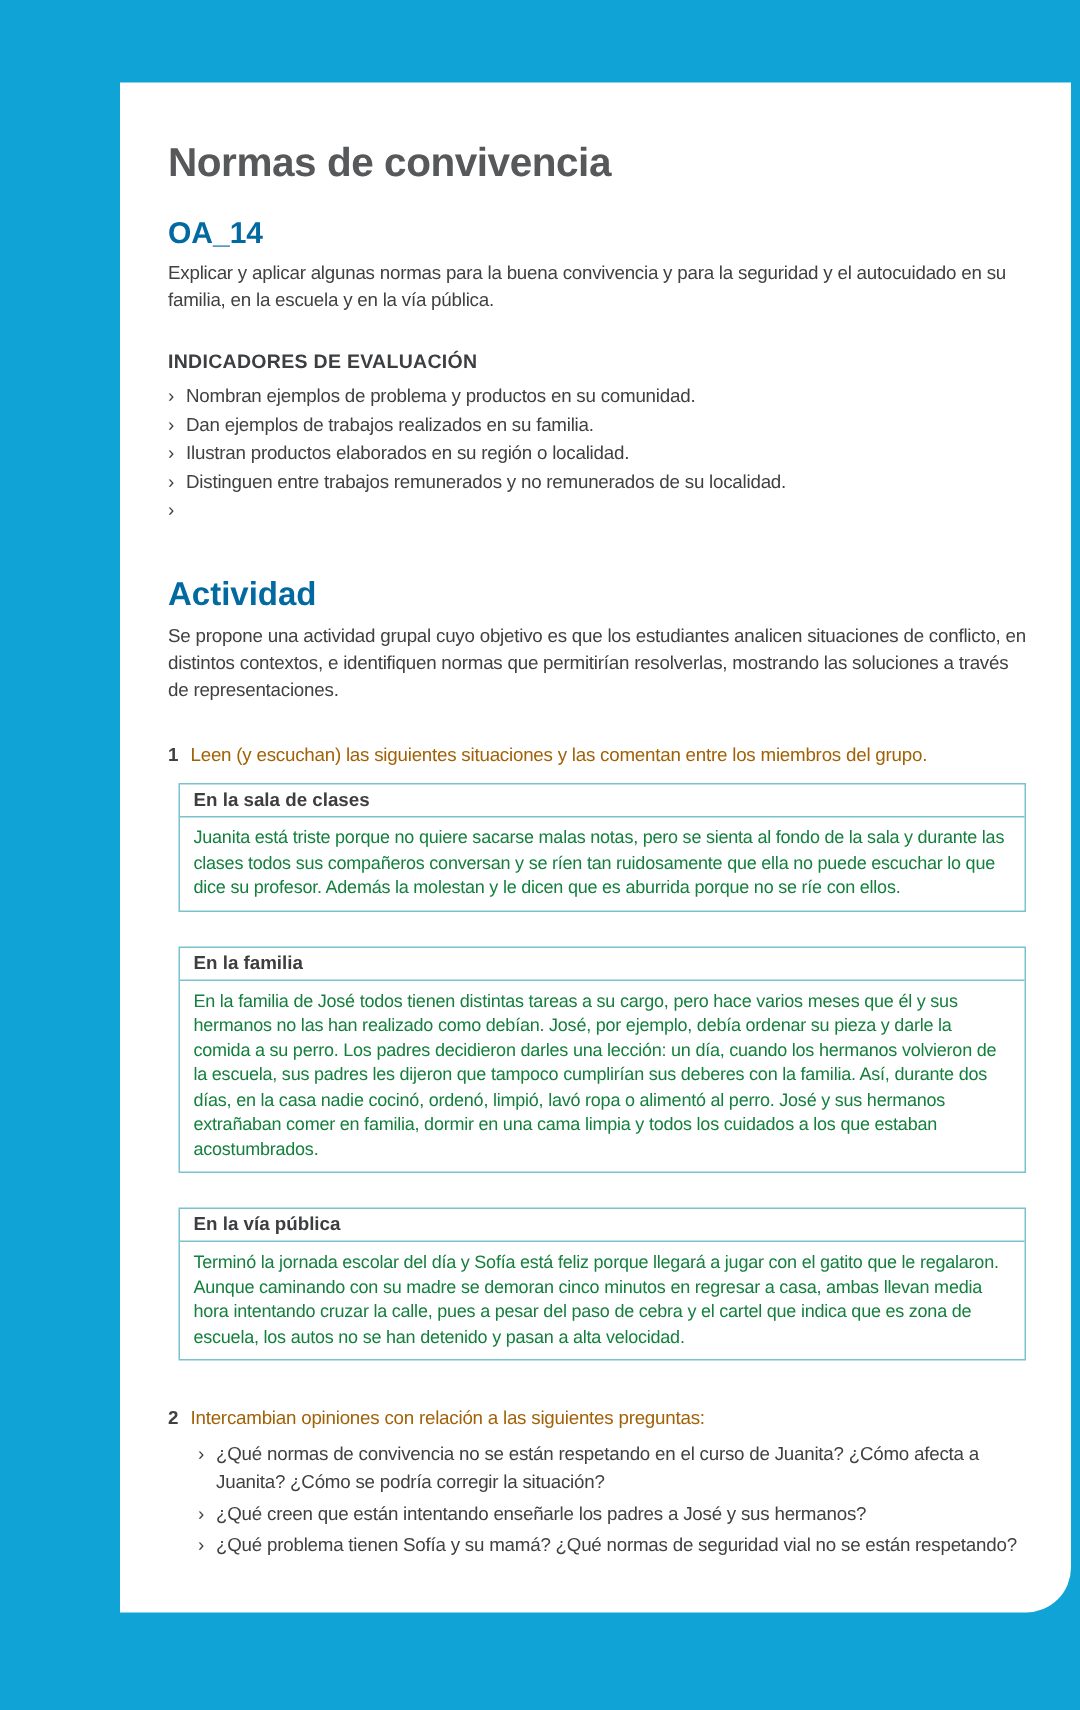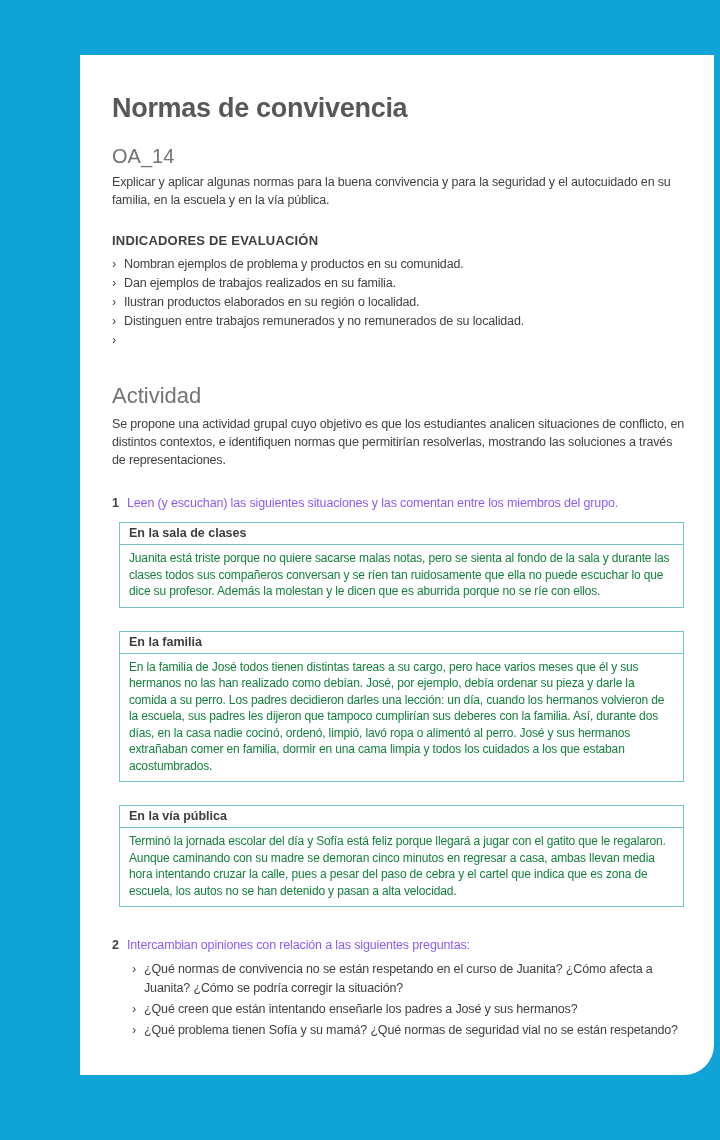--- a/index.html
+++ b/index.html
@@ -17,21 +17,21 @@
     border-radius:0 0 30px 0;
     box-sizing:border-box;
     padding:38px 30px 0 32px;
     overflow:hidden;
   }
   .doc-title{
     font-size:27px;font-weight:700;color:#57585a;
     margin:0;letter-spacing:-0.3px;
   }
   .accent-heading{
-    color:#737373;font-weight:400;margin:0;
+    color:#0369a1;font-weight:700;margin:0;
   }
   .oa-heading{font-size:20px;margin:21px 0 5px;}
   .activity-heading{font-size:22px;margin:33px 0 6px;}
   .body-text{
     font-size:12.5px;line-height:18px;color:#414042;
     margin:0;letter-spacing:-0.15px;
   }
   .indicators-heading{
     font-size:13px;font-weight:700;color:#3d3e40;
     margin:24px 0 7px;letter-spacing:0.2px;
@@ -44,21 +44,21 @@
   }
   .chev{flex:0 0 auto;color:#414042;}
   .steps{margin:0;padding:0;list-style:none;}
   .step{display:flex;gap:7px;margin-top:25px;}
   .step-number{
     font-weight:700;font-size:12.5px;line-height:19px;color:#414042;
     flex:0 0 auto;min-width:8px;
   }
   .step-body{flex:1;min-width:0;}
   .step-text{
-    font-size:12.5px;line-height:19px;color:#8b5cf6;
+    font-size:12.5px;line-height:19px;color:#a16207;
     margin:0;letter-spacing:-0.15px;
   }
   .case-box{
     border:1px solid #79c3cf;
     margin:9px 0 23px -8px;
   }
   .case-box:last-child{margin-bottom:4px;}
   .case-title{
     font-size:12.5px;font-weight:700;color:#3d3e40;
     padding:3px 9px 4px;

